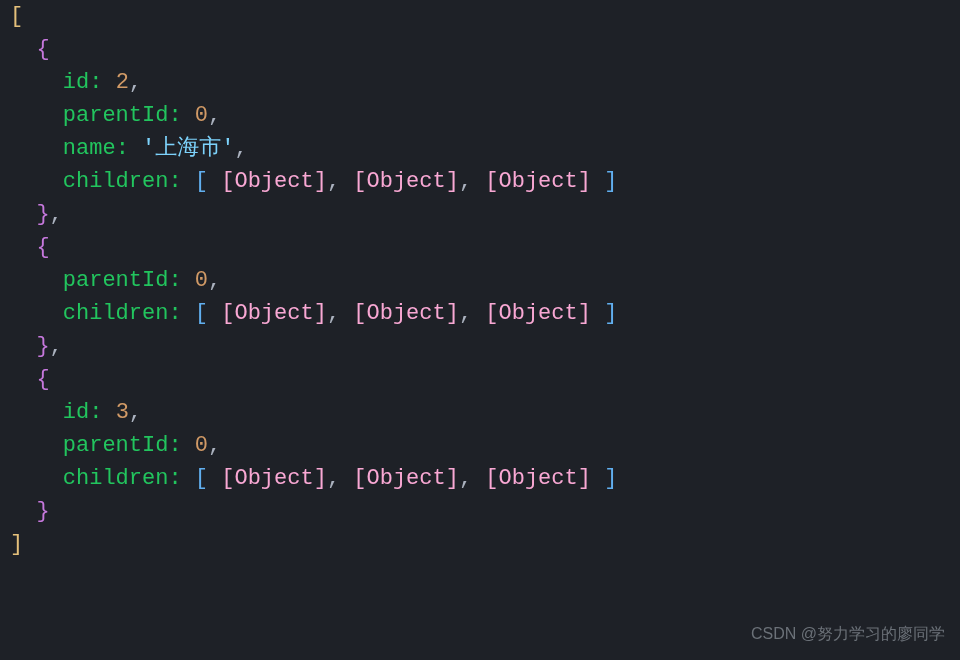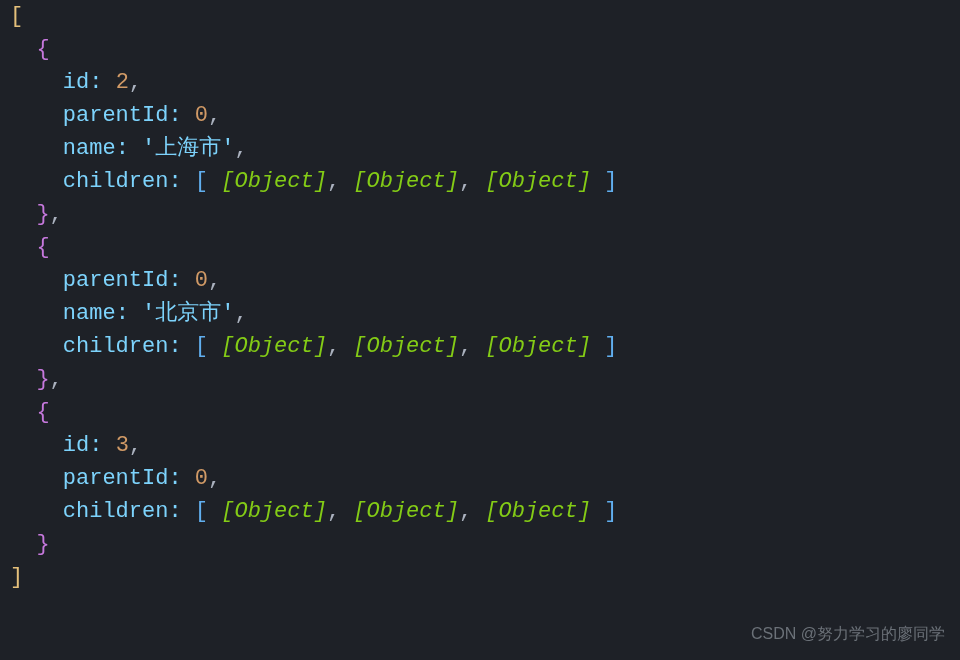--- a/index.html
+++ b/index.html
@@ -28,31 +28,30 @@
     .bracket-yellow {
       color: #e5c07b;
     }
     .bracket-purple {
       color: #c678dd;
     }
     .bracket-blue {
       color: #61afef;
     }
     .key {
-      color: #7dd3fc;
+      color: #22c55e;
     }
     .number {
       color: #d19a66;
     }
     .string {
       color: #7dd3fc;
     }
     .object-ref {
-      color: #84cc16;
-      font-style: italic;
+      color: #f9a8d4;
     }
     .comma {
       color: #abb2bf;
     }
     .watermark {
       position: absolute;
       bottom: 10px;
       right: 15px;
       font-size: 16px;
       color: #6b7178;
@@ -68,21 +67,20 @@
 
   <div class="line">  <span class="bracket-purple">{</span></div>
   <div class="line">    <span class="key">id</span><span class="key">: </span><span class="number">2</span><span class="comma">,</span></div>
   <div class="line">    <span class="key">parentId</span><span class="key">: </span><span class="number">0</span><span class="comma">,</span></div>
   <div class="line">    <span class="key">name</span><span class="key">: </span><span class="string">'上海市'</span><span class="comma">,</span></div>
   <div class="line">    <span class="key">children</span><span class="key">: </span><span class="bracket-blue">[</span> <span class="object-ref">[Object]</span><span class="comma">, </span><span class="object-ref">[Object]</span><span class="comma">, </span><span class="object-ref">[Object]</span> <span class="bracket-blue">]</span></div>
   <div class="line">  <span class="bracket-purple">}</span><span class="comma">,</span></div>
 
   <div class="line">  <span class="bracket-purple">{</span></div>
   <div class="line">    <span class="key">parentId</span><span class="key">: </span><span class="number">0</span><span class="comma">,</span></div>
-  <div class="line">    <span class="key">name</span><span class="key">: </span><span class="string">'北京市'</span><span class="comma">,</span></div>
   <div class="line">    <span class="key">children</span><span class="key">: </span><span class="bracket-blue">[</span> <span class="object-ref">[Object]</span><span class="comma">, </span><span class="object-ref">[Object]</span><span class="comma">, </span><span class="object-ref">[Object]</span> <span class="bracket-blue">]</span></div>
   <div class="line">  <span class="bracket-purple">}</span><span class="comma">,</span></div>
 
   <div class="line">  <span class="bracket-purple">{</span></div>
   <div class="line">    <span class="key">id</span><span class="key">: </span><span class="number">3</span><span class="comma">,</span></div>
   <div class="line">    <span class="key">parentId</span><span class="key">: </span><span class="number">0</span><span class="comma">,</span></div>
   <div class="line">    <span class="key">children</span><span class="key">: </span><span class="bracket-blue">[</span> <span class="object-ref">[Object]</span><span class="comma">, </span><span class="object-ref">[Object]</span><span class="comma">, </span><span class="object-ref">[Object]</span> <span class="bracket-blue">]</span></div>
   <div class="line">  <span class="bracket-purple">}</span></div>
 
   <div class="line"><span class="bracket-yellow">]</span></div>

